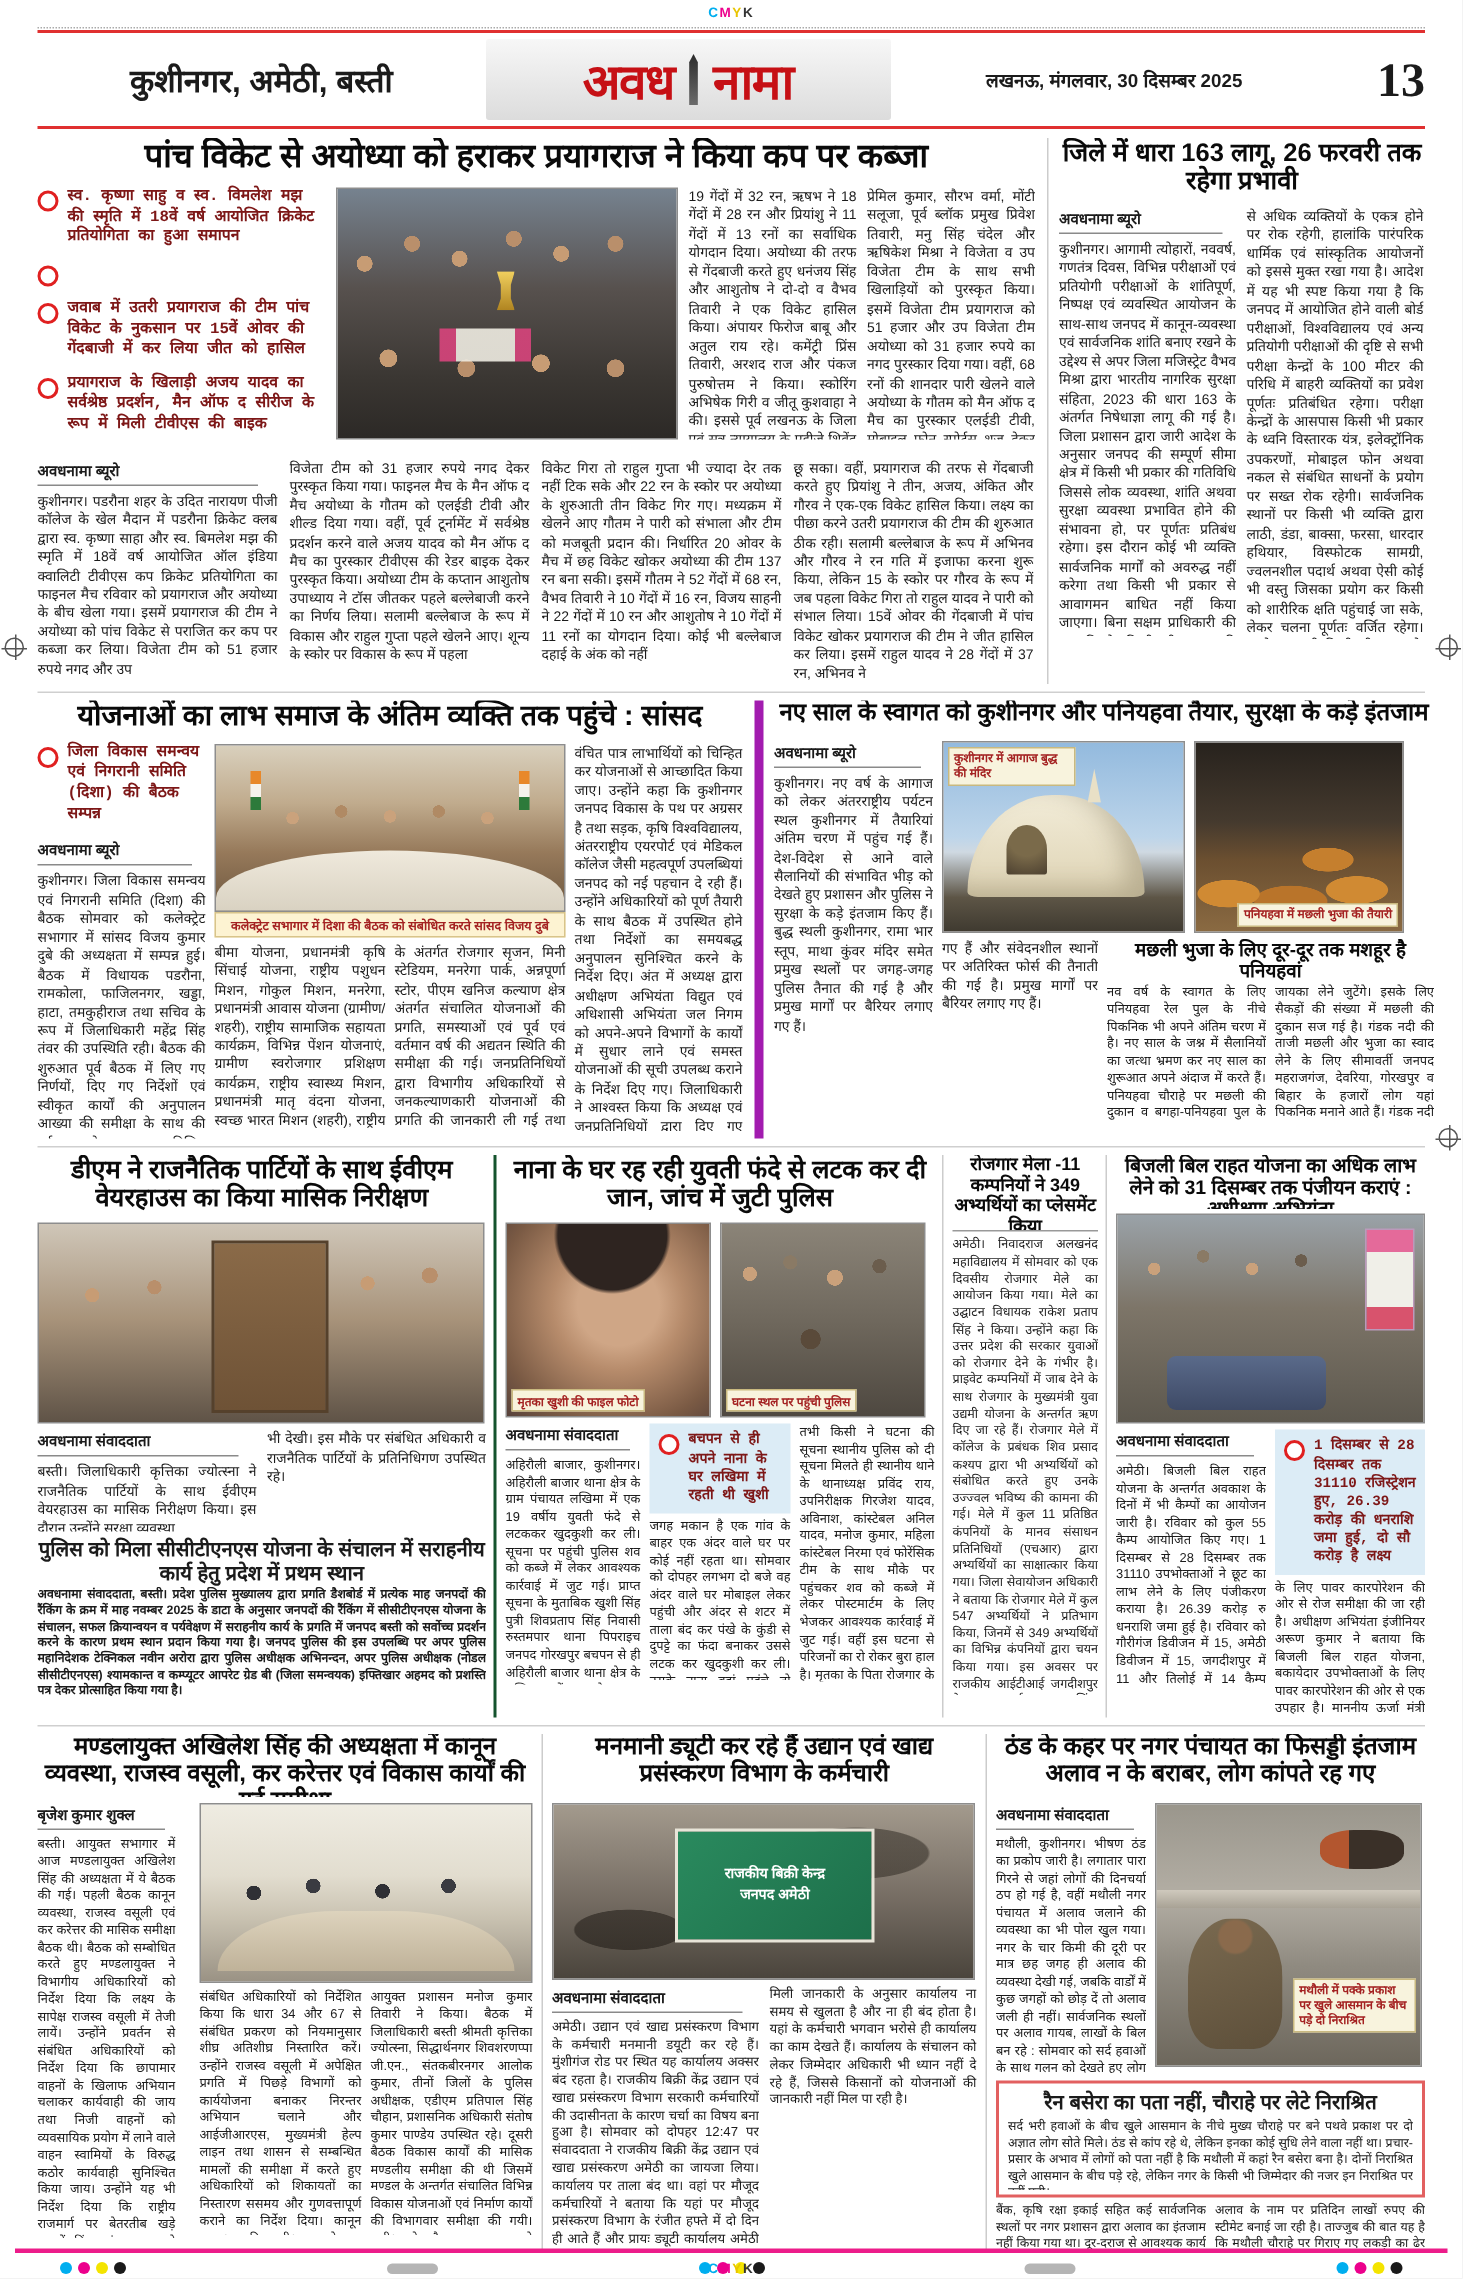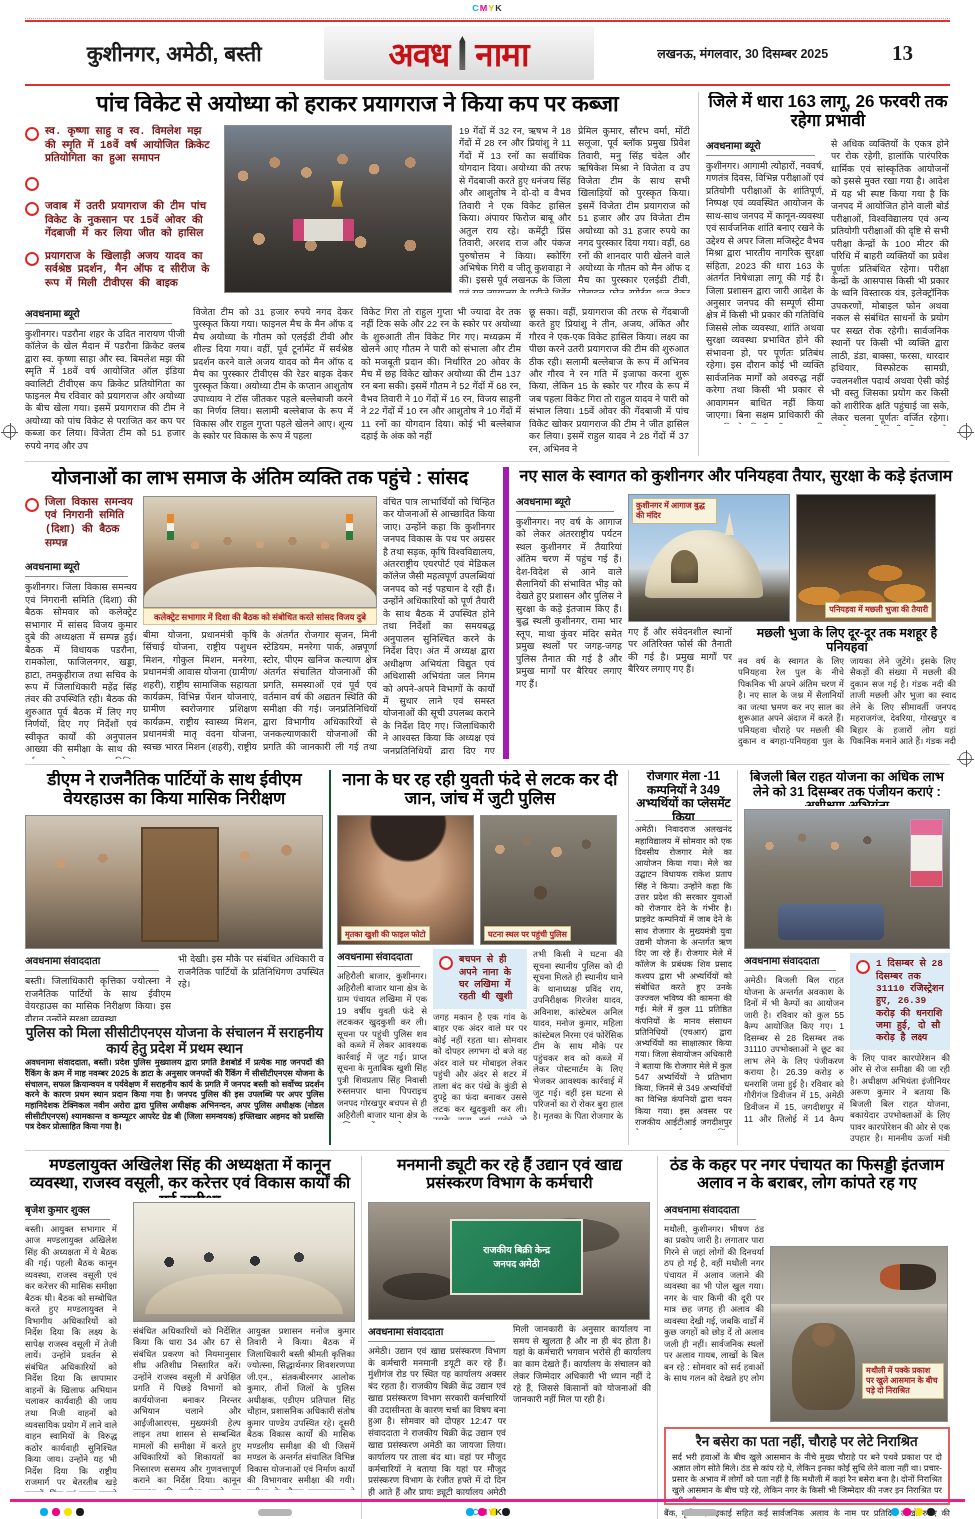--- a/index.html
+++ b/index.html
@@ -12,21 +12,21 @@
   .mast-dotted{border-top:1px dotted #aaa;margin:2px 0 1px 0;}
   .mast-rule{height:2px;background:#e03030;}
   .mast-row{display:flex;align-items:center;height:62px;}
   .mast-edition{flex:1;text-align:center;font-size:21px;font-weight:800;}
   .mast-logo{width:270px;display:flex;align-items:center;justify-content:center;gap:5px;
              background:linear-gradient(#f7f7f7,#dcdcdc);height:54px;border-radius:2px;}
   .logo-word{font-size:33px;font-weight:900;color:#c61015;letter-spacing:-1px;}
   .logo-tower{width:16px;height:34px;background:linear-gradient(#2b2b2b,#6b6b6b);
               clip-path:polygon(50% 0,68% 16%,68% 100%,32% 100%,32% 16%);position:relative;}
   .mast-date{flex:1;text-align:center;font-size:12.5px;font-weight:bold;}
-  .mast-page{width:58px;text-align:left;font-family:"Liberation Serif",serif;font-size:21px;font-weight:bold;}
+  .mast-page{width:58px;text-align:right;font-family:"Liberation Serif",serif;font-size:32px;font-weight:bold;}
   
   .h-main{font-weight:900;text-align:center;line-height:1.12;color:#0a0a0a;overflow:hidden;}
   .col{font-size:9.3px;line-height:1.34;text-align:justify;overflow:hidden;}
   .byline{font-weight:bold;font-size:10px;border-bottom:1px solid #8a8a8a;padding-bottom:3px;margin-bottom:4px;width:92%;}
   .bullet{display:flex;gap:6px;margin-bottom:9px;font-family:Liberation Mono, monospace;}
   .ring{width:10px;height:10px;border:2.5px solid #e02020;border-radius:50%;flex:none;margin-top:2px;background:#fff;}
   .btxt{font-size:10.5px;font-weight:bold;color:#7d1717;line-height:1.3;}
   .bluebox{background:#dcecf6;padding:5px 6px;margin-bottom:4px;}
   .bluebox .btxt{font-size:9.5px;}
   .rowsep{border-top:1px solid #cfcfcf;margin:5px 25px;}
@@ -117,21 +117,21 @@
   .rtable{position:absolute;left:5%;bottom:6%;width:90%;height:34%;
     background:linear-gradient(180deg,#ddd3bd,#bfb299);border-radius:40% 40% 0 0/100% 100% 0 0;}
   .ph-wall{background:
     radial-gradient(ellipse 60px 22px at 18% 72%,rgba(30,25,20,.55) 0 60%,transparent 62%),
     radial-gradient(ellipse 80px 28px at 72% 28%,rgba(40,35,28,.5) 0 60%,transparent 62%),
     linear-gradient(180deg,#a39a8d 0%,#7b7268 48%,#4a443c 100%);}
   .sign{position:absolute;left:29%;top:14%;width:46%;height:62%;
     background:linear-gradient(135deg,#2a8a5e,#1d6f4a);border:2px solid #e8e4d8;color:#fff;
     display:flex;flex-direction:column;align-items:center;justify-content:center;
     font-size:9.5px;font-weight:bold;text-align:center;line-height:1.5;}
-  .ph-street{background:linear-gradient(180deg,#9a968c 0%,#b3aea4 35%,#8f8a80 62%,#6d675c 100%);margin-top:44px;}
+  .ph-street{background:linear-gradient(180deg,#9a968c 0%,#b3aea4 35%,#8f8a80 62%,#6d675c 100%);}
   .curb{position:absolute;left:0;top:33%;width:100%;height:7%;background:linear-gradient(180deg,#cfc9bd,#a8a295);}
   .man1{position:absolute;left:12%;bottom:6%;width:36%;height:50%;
     background:radial-gradient(circle at 50% 14%,#8a6a4c 0 13%,transparent 15%),linear-gradient(160deg,#7a6a50,#5d4f3a);
     border-radius:45% 45% 30% 30%;}
   .man2{position:absolute;right:6%;top:10%;width:32%;height:15%;
     background:linear-gradient(90deg,#b3562f 0 35%,#3a3028 35%);border-radius:40%;}
   
   .rainbox{border:2px solid #e26060;padding:3px 6px;margin-top:5px;}
   .rain-title{font-size:13.5px;font-weight:900;text-align:center;margin-bottom:2px;}
   .cctns-head{font-size:13.5px;font-weight:900;text-align:center;line-height:1.15;margin:4px 0 2px 0;}

